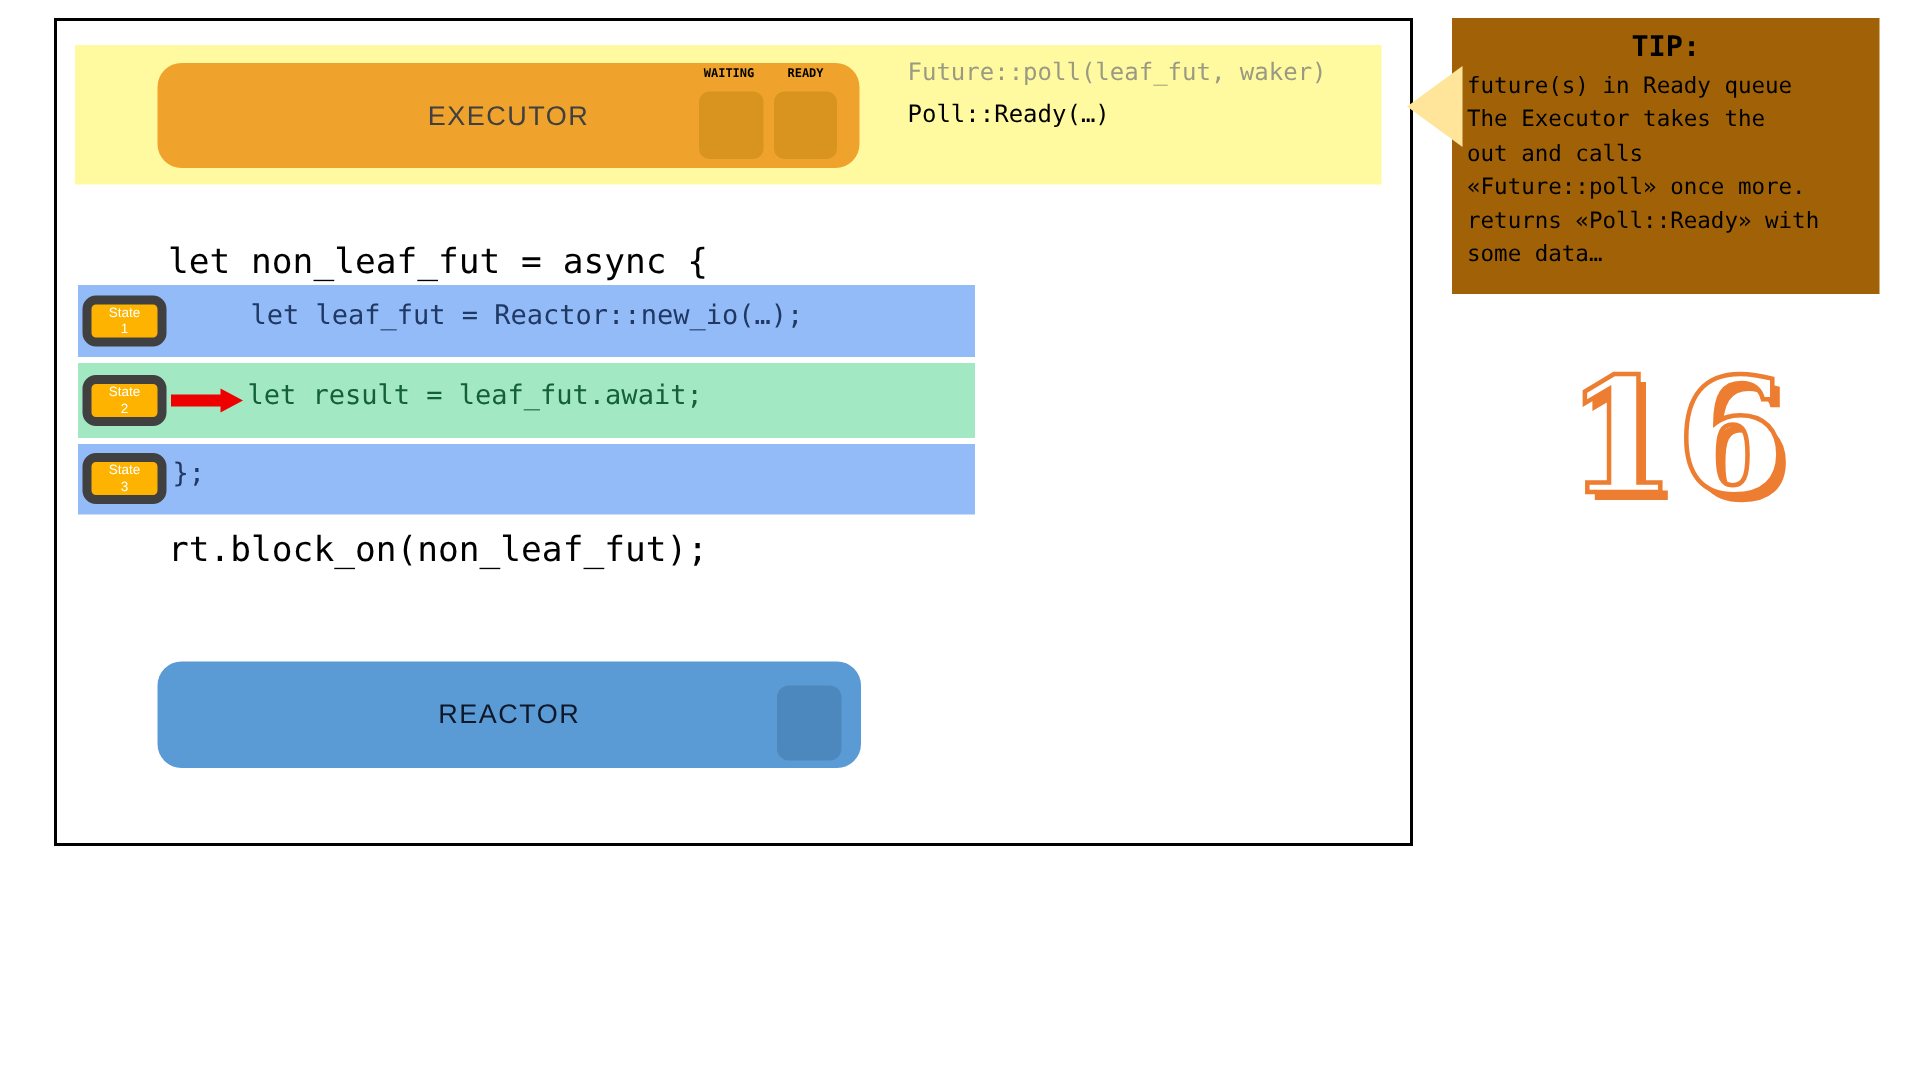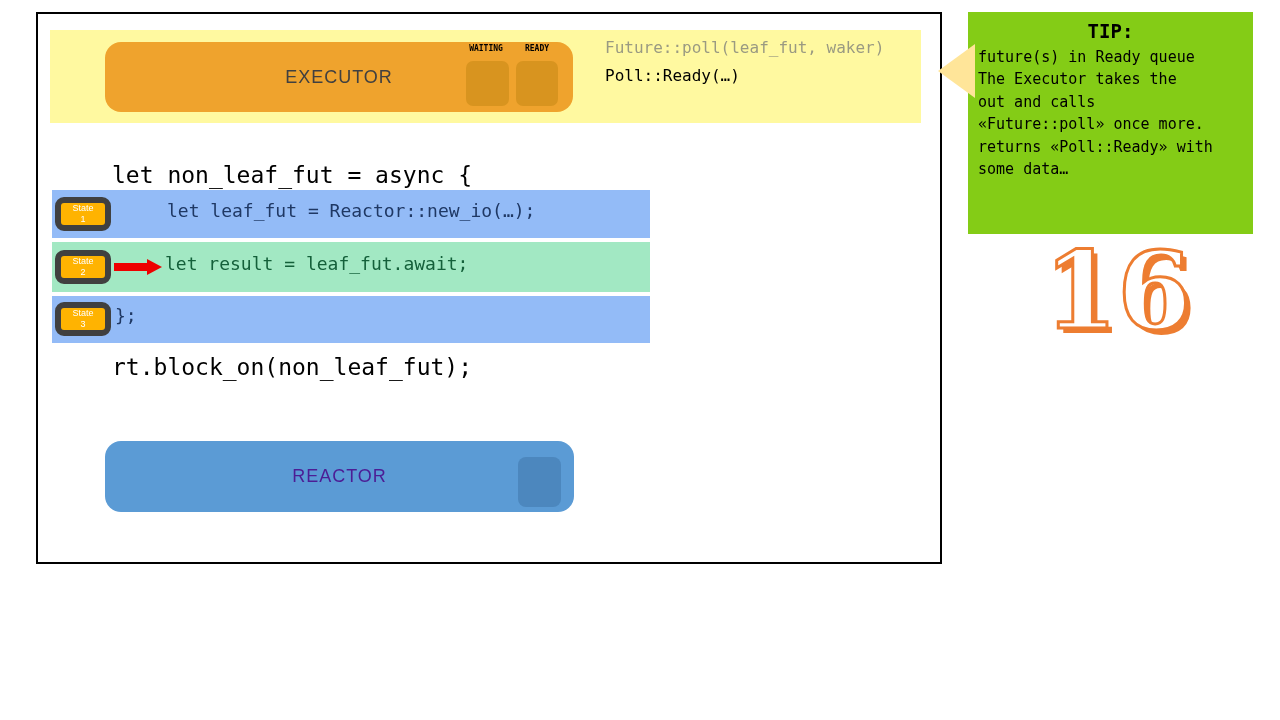--- a/index.html
+++ b/index.html
@@ -73,36 +73,36 @@
   }
 
   
   .reactor-box {
     left: 103px; top: 439px; width: 469px; height: 71px;
     background: #5B9BD5; border-radius: 16px;
   }
   .reactor-label {
     width: 100%; height: 100%;
     display: flex; align-items: center; justify-content: center;
-    color: #4c1d95; font-family: "Liberation Sans", sans-serif;
+    color: #0f172a; font-family: "Liberation Sans", sans-serif;
     font-size: 18px; letter-spacing: 1px;
   }
   .wakers-label {
     left: 414px; top: 18px; width: 42px;
     font-size: 8px; font-weight: bold; color: #000000; text-align: center;
   }
   .wakers-slot {
     left: 413px; top: 16px; width: 43px; height: 50px;
     background: #4C87BE; border-radius: 8px;
   }
 
   
   .tip-box {
-    left: 968px; top: 12px; width: 285px; height: 222px;
-    background: #84cc16; padding: 8px 10px 0 10px; z-index: 5;
+    left: 968px; top: 12px; width: 285px; height: 184px;
+    background: #a16207; padding: 8px 10px 0 10px; z-index: 5;
   }
   .tip-pointer {
     left: 938px; top: 44px; width: 0; height: 0; z-index: 6;
     border-top: 27px solid transparent;
     border-bottom: 27px solid transparent;
     border-right: 37px solid #FFE599;
   }
   .tip-title {
     text-align: center; font-size: 19px; font-weight: bold; color: #000000;
     margin-bottom: 4px;

